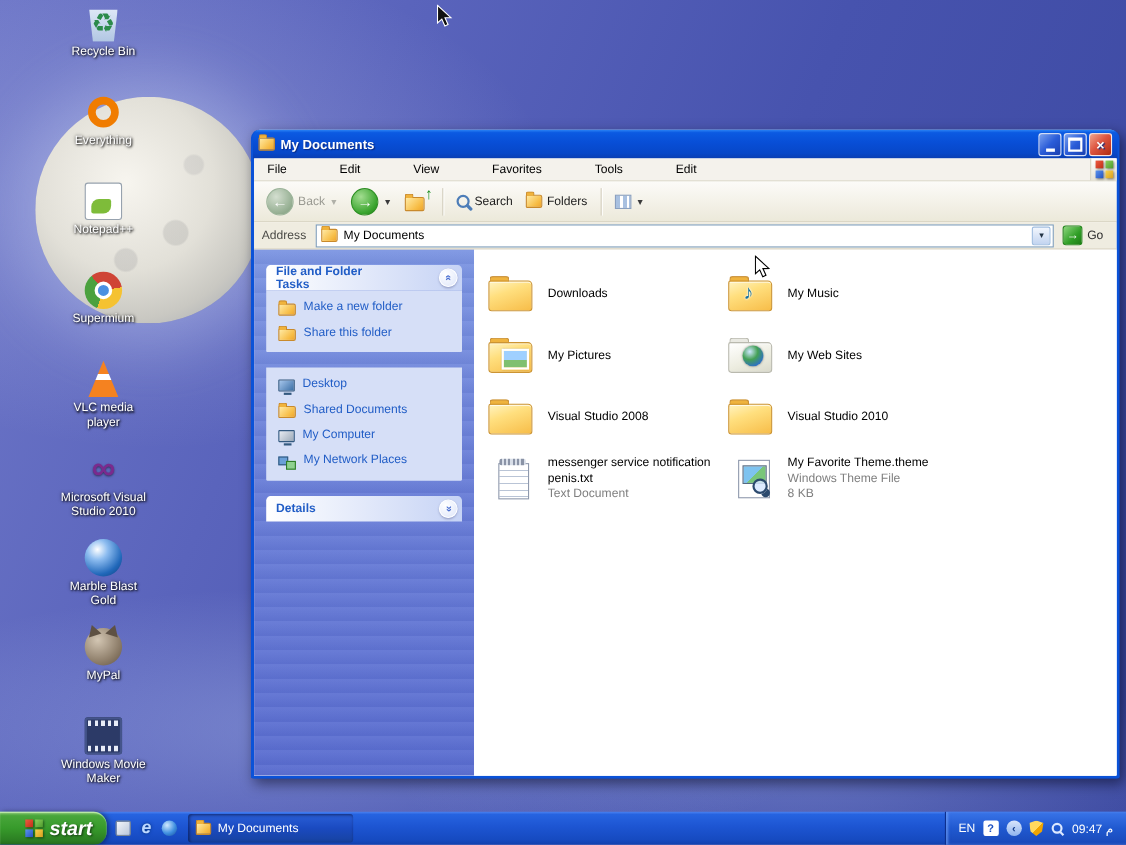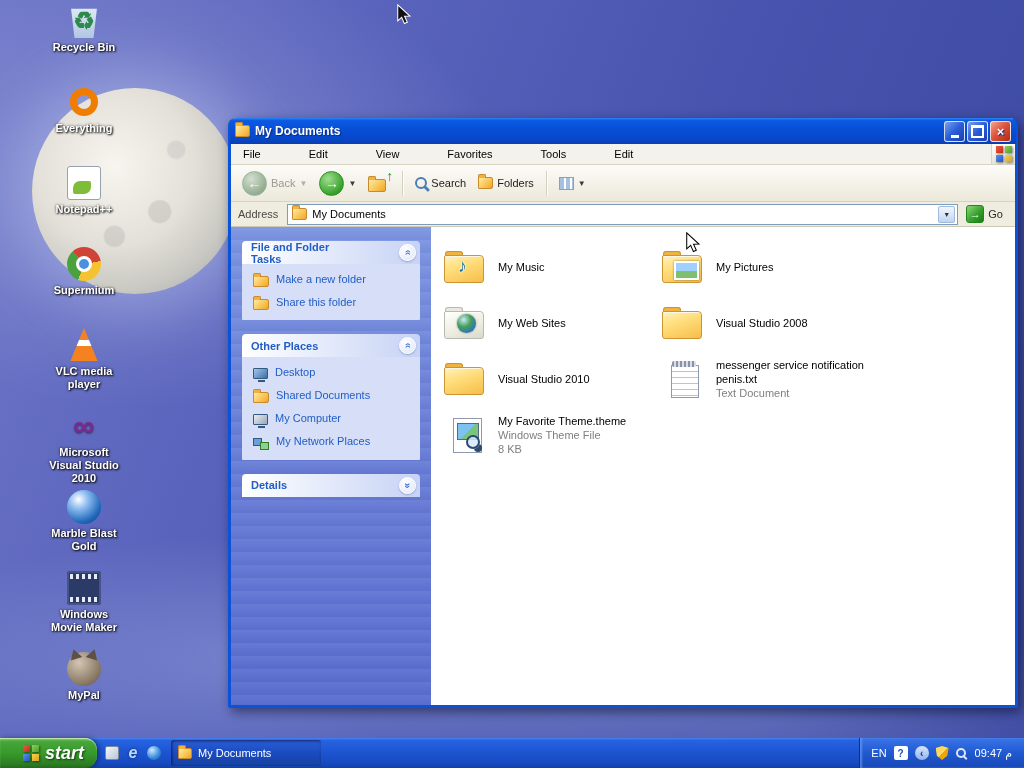--- a/index.html
+++ b/index.html
@@ -16,22 +16,22 @@
   
   .moon { position:absolute; left:32px; top:88px; width:206px; height:206px; border-radius:50%;
     background:
       radial-gradient(circle at 62% 60%, rgba(150,150,150,.25) 0 6%, transparent 7%),
       radial-gradient(circle at 40% 72%, rgba(140,140,145,.22) 0 5%, transparent 6%),
       radial-gradient(circle at 70% 30%, rgba(150,150,155,.20) 0 4%, transparent 5%),
       radial-gradient(circle at 40% 38%, #f7f5ef 0%, #e2e0d8 45%, #c9c8c2 70%, #a9adb4 88%, rgba(140,150,185,.55) 97%, rgba(120,130,170,0) 100%);
     box-shadow: 0 0 60px 18px rgba(220,228,255,.30); z-index:1; }
 
   
-  .desktop-icons { position:absolute; left:4px; top:4px; width:160px; display:grid;
-    grid-auto-flow:column; grid-template-rows:repeat(9,81px); justify-items:center; z-index:2;font-weight:bold; }
+  .desktop-icons { position:absolute; left:14px; top:4px; width:160px; display:grid;
+    grid-auto-flow:column; grid-template-rows:repeat(9,81px); justify-items:center; z-index:2; }
   .dico { width:78px; text-align:center; cursor:pointer; }
   .dlabel { display:block; color:#fff; line-height:1.2; font-size:11px;
     text-shadow: 1px 1px 2px rgba(0,0,0,.95), 0 0 3px rgba(0,0,0,.7); }
   .dicon { position:relative; width:34px; height:34px; margin:0 auto 3px; display:block; }
   .dicon .overlay { position:absolute; inset:0; display:flex; align-items:center; justify-content:center; font-style:normal; }
 
   .ic-recycle { background:linear-gradient(180deg, rgba(235,243,252,.95), rgba(180,202,228,.95));
     clip-path:polygon(12% 14%, 88% 14%, 78% 100%, 22% 100%); border-radius:3px; }
   .ic-recycle .overlay::before { content:"\267B"; color:#2c8b4b; font-size:24px; }
   .ic-mypal { border-radius:50%; background:radial-gradient(circle at 35% 32%, #d3c6b3, #8a7a66 65%, #5e5143); }
@@ -293,31 +293,31 @@
   </div>
 
   <div class="dico">
     <span class="dicon ic-marble">
         <i class="overlay"></i>
       </span>
     <span class="dlabel">Marble Blast Gold</span>
   </div>
 
   <div class="dico">
+    <span class="dicon ic-mypal">
+        <i class="overlay"></i>
+      </span>
+    <span class="dlabel">MyPal</span>
+  </div>
+
+  <div class="dico">
     <span class="dicon ic-wmm">
         <i class="overlay"></i>
       </span>
     <span class="dlabel">Windows Movie Maker</span>
-  </div>
-
-  <div class="dico">
-    <span class="dicon ic-mypal">
-        <i class="overlay"></i>
-      </span>
-    <span class="dlabel">MyPal</span>
   </div>
 </div>
 
 <div class="window">
   <div class="titlebar">
     <span class="mini-folder"></span>
     <span class="title-text">My Documents</span>
     <span class="winbtns">
       <span class="wbtn min"></span>
       <span class="wbtn max"></span>
@@ -405,26 +405,20 @@
   </div>
 
 
   <div class="task-link">
     <span class="tic tic-share"></span>
     <span class="task-label">Share this folder</span>
   </div>
 </div>
       </div>
       <div class="section">
-        <div class="sec-head">
-          <span>Other Places</span>
-          <span class="chev">
-              <i>»</i>
-            </span>
-        </div>
         <div class="sec-body">
   <div class="task-link">
     <span class="tic tic-desktop"></span>
     <span class="task-label">Desktop</span>
   </div>
 
   <div class="task-link">
     <span class="tic tic-shareddocs"></span>
     <span class="task-label">Shared Documents</span>
   </div>
@@ -443,20 +437,29 @@
       <div class="section">
         <div class="sec-head">
           <span>Details</span>
           <span class="chev down">
               <i>»</i>
             </span>
         </div>
       </div>
     </div>
     <div class="filelist">
+  <div class="tile">
+    <span class="tile-icon fi-folder">
+            <i class="overlay"></i>
+          </span>
+    <span class="tile-text">
+      <span class="fname">Downloads</span>
+
+    </span>
+  </div>
 
   <div class="tile">
     <span class="tile-icon fi-music">
             <i class="overlay"></i>
           </span>
     <span class="tile-text">
       <span class="fname">My Music</span>
 
     </span>
   </div>

